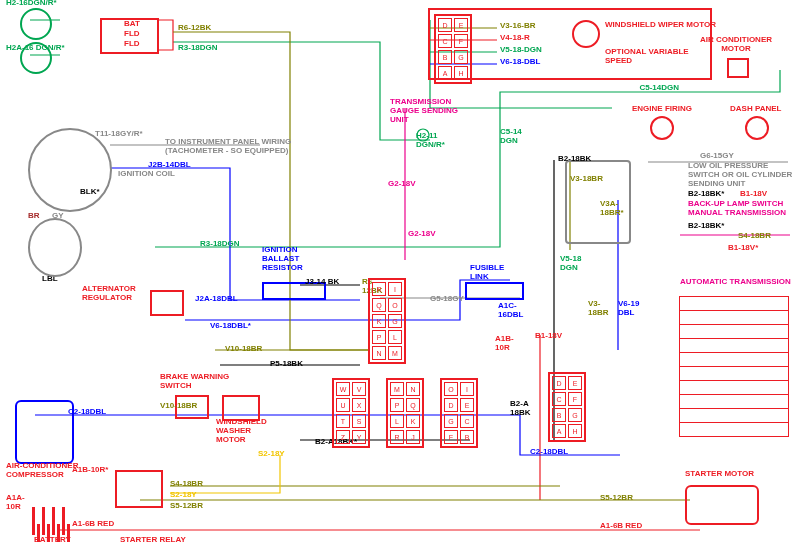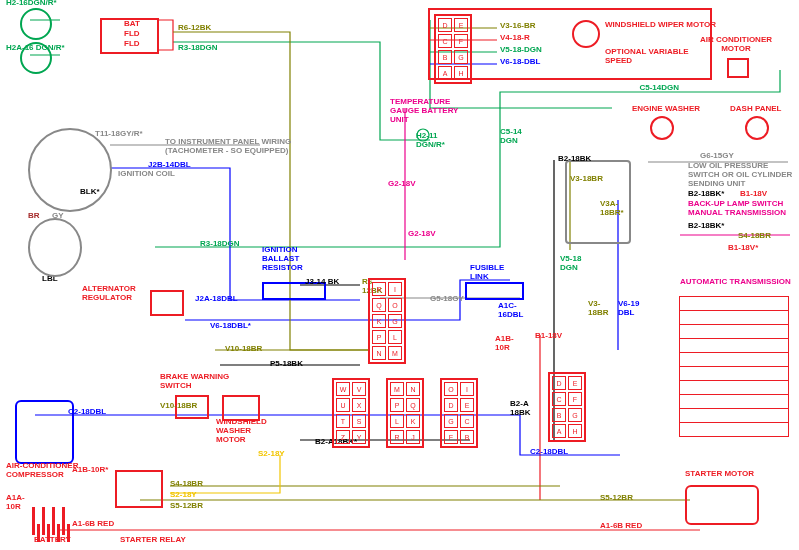--- a/index.html
+++ b/index.html
@@ -98,21 +98,21 @@
 <div class="lbl red" style="left:500px;top:34px">V4-18-R</div>
 <div class="lbl green" style="left:500px;top:46px">V5-18-DGN</div>
 <div class="lbl blue" style="left:500px;top:58px">V6-18-DBL</div>
 <div class="lbl red" style="left:605px;top:48px;width:90px;white-space:normal">OPTIONAL VARIABLE SPEED</div>
 <div class="smallcircle" style="left:572px;top:20px;border-color:#ed1c24;width:24px;height:24px"></div>
 
 <div class="lbl red" style="right:18px;top:36px;text-align:center;width:90px;white-space:normal">AIR CONDITIONER MOTOR</div>
 <div style="position:absolute;right:50px;top:58px;width:18px;height:16px;border:2px solid #ed1c24"></div>
 <div class="lbl green" style="right:120px;top:84px">C5-14DGN</div>
 
-<div class="lbl red" style="left:632px;top:105px">ENGINE WASHER</div>
+<div class="lbl red" style="left:632px;top:105px">ENGINE FIRING</div>
 <div class="smallcircle" style="left:650px;top:116px;border-color:#ed1c24;width:20px;height:20px"></div>
 <div class="lbl red" style="left:730px;top:105px">DASH PANEL</div>
 <div class="smallcircle" style="left:745px;top:116px;border-color:#ed1c24;width:20px;height:20px"></div>
 
 <div class="sixcyl"></div>
 <div class="lbl gray" style="left:165px;top:138px;width:150px;white-space:normal">TO INSTRUMENT PANEL WIRING (TACHOMETER - SO EQUIPPED)</div>
 <div class="lbl gray" style="left:95px;top:130px">T11-18GY/R*</div>
 <div class="lbl blue" style="left:148px;top:161px">J2B-14DBL</div>
 <div class="lbl gray" style="left:118px;top:170px">IGNITION COIL</div>
 <div class="lbl black" style="left:80px;top:188px">BLK*</div>
@@ -124,21 +124,21 @@
 <div class="lbl red" style="left:82px;top:285px;width:70px;white-space:normal">ALTERNATOR REGULATOR</div>
 <div class="rect" style="left:150px;top:290px;width:30px;height:22px;border-color:#ed1c24"></div>
 <div class="lbl green" style="left:200px;top:240px">R3-18DGN</div>
 <div class="lbl blue" style="left:195px;top:295px">J2A-18DBL</div>
 <div class="lbl blue" style="left:210px;top:322px">V6-18DBL*</div>
 
 <div class="lbl blue" style="left:262px;top:246px;width:60px;white-space:normal">IGNITION BALLAST RESISTOR</div>
 <div class="rect" style="left:262px;top:282px;width:60px;height:14px;border-color:#00f"></div>
 <div class="lbl black" style="left:305px;top:278px">J3-14 BK</div>
 
-<div class="lbl magenta" style="left:390px;top:98px;width:80px;white-space:normal">TEMPERATURE GAUGE BATTERY UNIT</div>
+<div class="lbl magenta" style="left:390px;top:98px;width:80px;white-space:normal">TRANSMISSION GAUGE SENDING UNIT</div>
 <div class="lbl green" style="left:416px;top:132px;width:40px;white-space:normal">H2-11 DGN/R*</div>
 <div class="lbl magenta" style="left:388px;top:180px">G2-18V</div>
 <div class="lbl magenta" style="left:408px;top:230px">G2-18V</div>
 
 <div class="lbl green" style="left:500px;top:128px;width:35px;white-space:normal">C5-14 DGN</div>
 <div class="wipermotor"></div>
 
 <div class="lbl blue" style="left:470px;top:264px;width:50px;white-space:normal">FUSIBLE LINK</div>
 <div class="rect" style="left:465px;top:282px;width:55px;height:14px;border-color:#00f"></div>
 <div class="lbl olive" style="left:362px;top:278px;width:30px;white-space:normal">R6-12BK</div>

